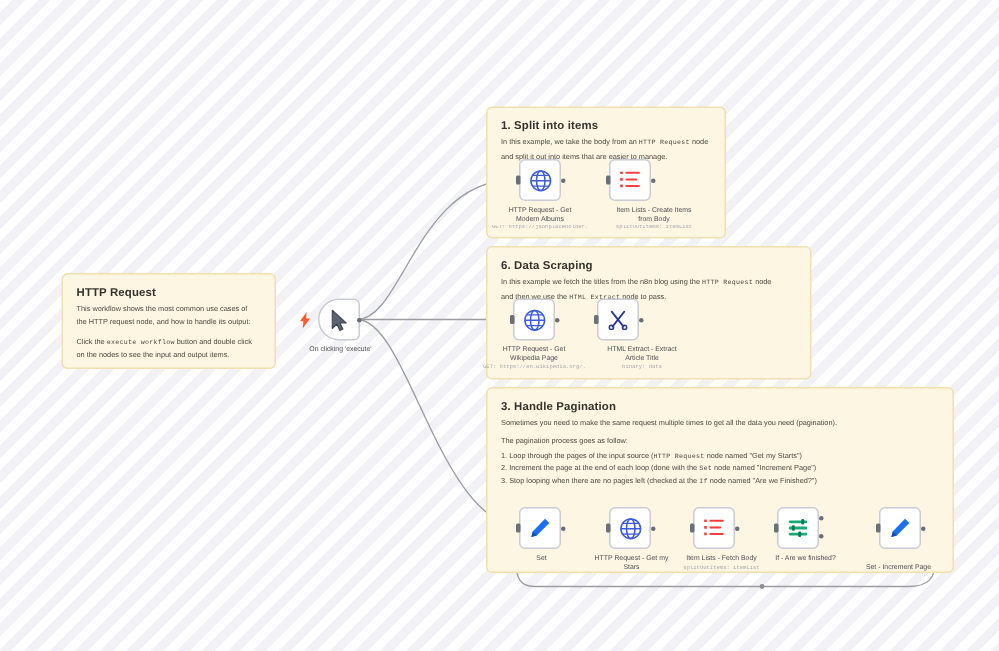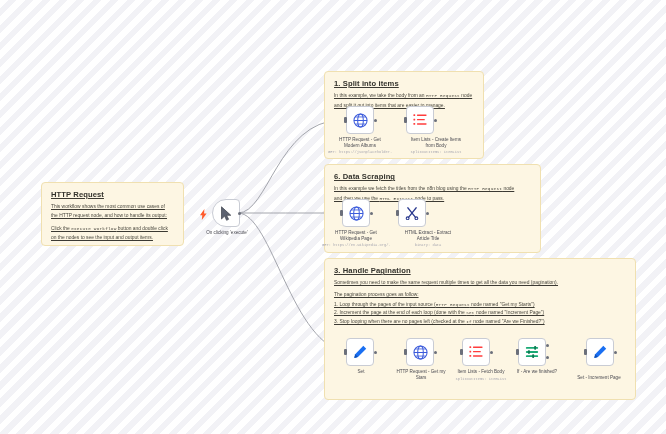--- a/index.html
+++ b/index.html
@@ -22,21 +22,20 @@
   #edges { position: absolute; inset: 0; width: 666px; height: 434px; pointer-events: none; }
 
   
   .sticky {
     position: absolute;
     background: #fdf6e3;
     border: 1px solid #f0e0b0;
     border-radius: 4px;
     padding: 7px 9px;
     color: #3c3a33;
-    text-decoration: underline;
   }
   .sticky h3 {
     font-size: 7.6px;
     font-weight: bold;
     color: #33322c;
     margin-bottom: 4px;
     letter-spacing: .1px;
   }
   .sticky p {
     font-size: 4.9px;
@@ -49,21 +48,21 @@
     font-family: "Liberation Mono", monospace;
     font-size: 4.4px;
     letter-spacing: .2px;
   }
   .sticky ol { list-style: none; }
   .sticky ol li { font-size: 4.9px; line-height: 1.72; color: #4a483f; }
 
   #note-http  { left: 41px;  top: 182px; width: 143px; height: 64px; }
   #note-split { left: 324px; top: 71px;  width: 160px; height: 88px; }
   #note-scrape{ left: 324px; top: 164px; width: 217px; height: 89px; }
-  #note-pag   { left: 324px; top: 258px; width: 312px; height: 142px; }
+  #note-pag   { left: 324px; top: 258px; width: 312px; height: 124px; }
 
   
   .node {
     position: absolute;
     width: 28px; height: 28px;
     background: #ffffff;
     border: 1px solid #c9ccd4;
     border-radius: 4px;
     display: flex; align-items: center; justify-content: center;
     z-index: 5;

